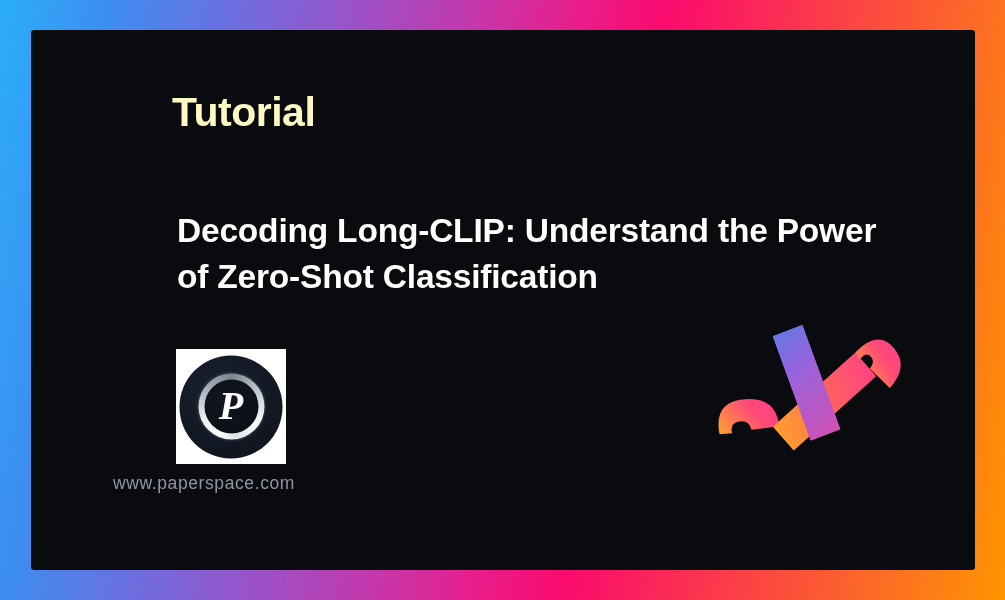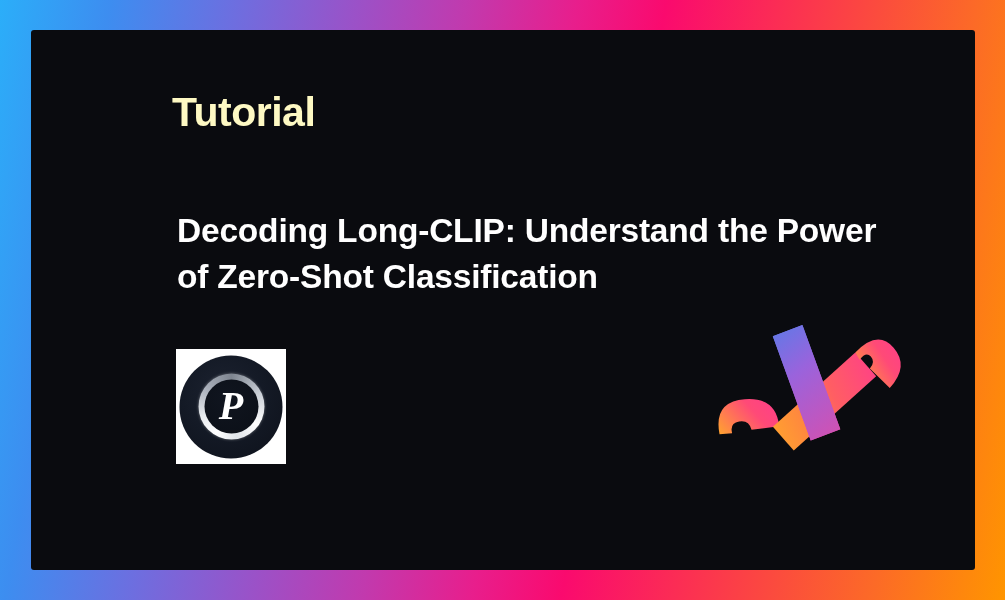--- a/index.html
+++ b/index.html
@@ -163,20 +163,21 @@
 
     <div id="logo-wrap">
       <div id="logo-disc">
         <div id="logo-ring">
           <div id="logo-ring-inner"></div>
         </div>
         <div id="logo-p">P</div>
       </div>
     </div>
 
+    <div id="site-url">www.paperspace.com</div>
 
     <svg id="squiggle" viewBox="0 0 220 200" xmlns="http://www.w3.org/2000/svg">
       <defs>
         <linearGradient id="gradA" x1="0" y1="1" x2="1" y2="0">
           <stop offset="0%" stop-color="#FFA72B"></stop>
           <stop offset="28%" stop-color="#FF8A3D"></stop>
           <stop offset="58%" stop-color="#FF5E63"></stop>
           <stop offset="100%" stop-color="#FF3D8B"></stop>
         </linearGradient>
         <linearGradient id="gradB" x1="0" y1="0" x2="1" y2="1">

